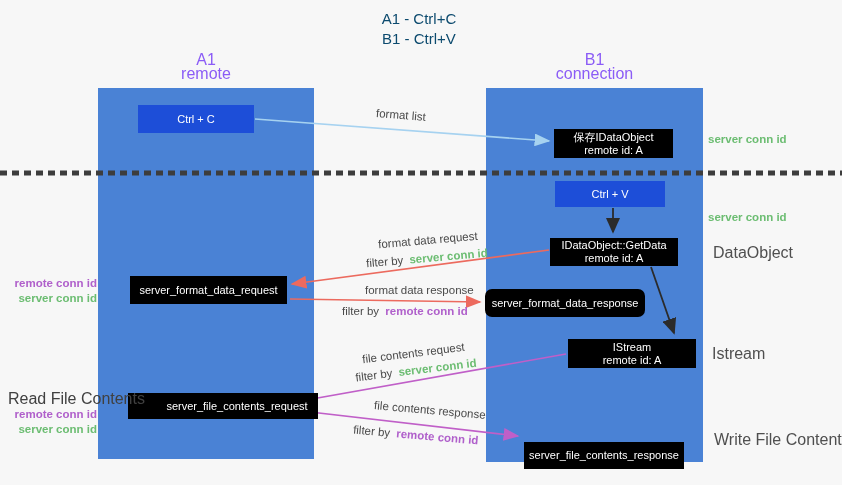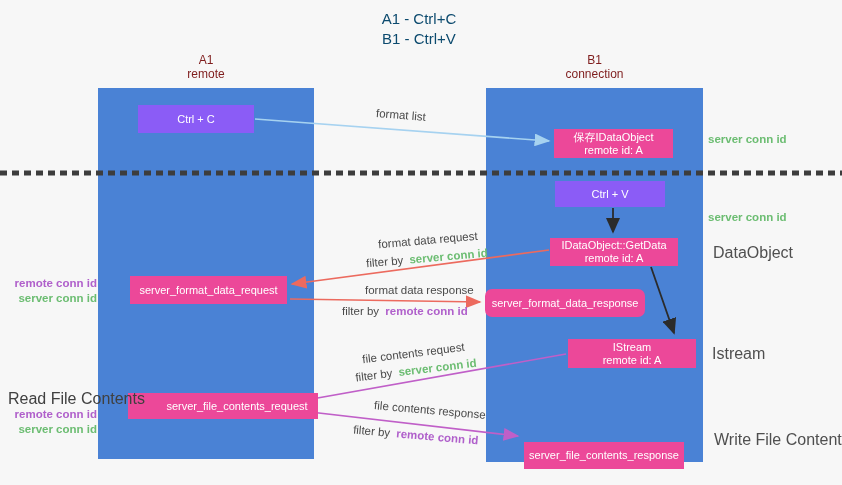--- a/index.html
+++ b/index.html
@@ -22,32 +22,32 @@
     position:absolute;left:0;top:0;z-index:1;
   }
   .abs{position:absolute;z-index:2;}
   .title{
     left:299px;top:9px;width:240px;
     text-align:center;
     font-size:15px;line-height:20px;color:#0c4a6e;
   }
   .lane-header{
     text-align:center;
-    font-size:12px;line-height:14px;color:#7f1d1d;
+    font-size:16px;line-height:14px;color:#8b5cf6;
   }
   .node{
     display:flex;flex-direction:column;
     align-items:center;justify-content:center;
     text-align:center;
     color:#ffffff;
     font-size:11px;line-height:13px;
     white-space:nowrap;
   }
-  .node.green{background:#8b5cf6;text-align:right;}
-  .node.orange{background:#ec4899;}
+  .node.green{background:#1d4ed8;text-align:right;}
+  .node.orange{background:#000000;}
   .edge-label{
     font-size:11.5px;color:#4a4a4a;
     white-space:nowrap;
   }
   .side-label{
     font-size:16px;color:#4f4f4f;white-space:nowrap;
   }
   .conn-block{
     font-size:11.5px;font-weight:bold;line-height:14.5px;
     text-align:right;white-space:nowrap;

